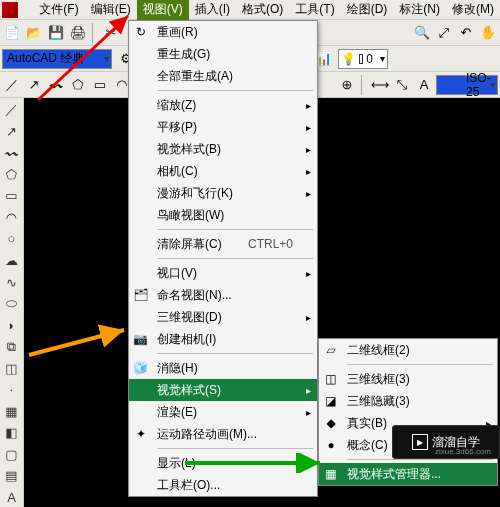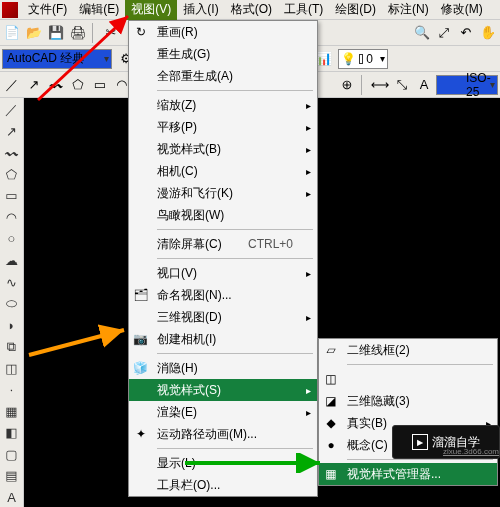--- a/index.html
+++ b/index.html
@@ -1,17 +1,17 @@
 <!DOCTYPE html>
 <html><head>
 <meta charset="utf-8">
 <style>
   * { box-sizing: border-box; margin: 0; padding: 0; font-family: "Microsoft YaHei", SimSun, sans-serif; }
   body { width: 500px; height: 507px; background: #eceae5; overflow: hidden; position: relative; font-size: 12px; }
-  .menubar { height: 20px; display: flex; align-items: center; background: #eceae5; border-bottom: 1px solid #ccc; padding-left: 22px; }
+  .menubar { height: 20px; display: flex; align-items: center; background: #eceae5; border-bottom: 1px solid #ccc; padding-left: 22px; justify-content: flex-end; }
   .menubar .logo { position: absolute; left: 2px; top: 2px; width: 16px; height: 16px; background: linear-gradient(135deg,#c00,#800); }
   .menubar span { padding: 2px 6px; cursor: default; }
   .menubar span.active { background: #4d7c0f; color: #fff; }
   .toolbar1, .toolbar3 { height: 26px; display: flex; align-items: center; gap: 2px; padding: 2px; background: #eceae5; border-bottom: 1px solid #ccc; }
   .tbtn { width: 20px; height: 20px; border: 1px solid transparent; display: flex; align-items: center; justify-content: center; font-size: 13px; }
   .sep { width: 5px; height: 20px; border-left: 1px solid #aaa; margin: 0 2px; }
   .toolbar2 { height: 26px; display: flex; align-items: center; padding: 2px; gap: 4px; background: #eceae5; border-bottom: 1px solid #ccc; }
   .combo { background: #1d4ed8; border: 1px solid #888; height: 20px; padding: 0 14px 0 4px; font-size: 12px; display: inline-flex; align-items: center; position: relative; }
   .combo::after { content: "▾"; position: absolute; right: 2px; font-size: 10px; color: #333; }
   .canvas-area { position: absolute; left: 0; top: 98px; right: 0; bottom: 0; background: #000; }
@@ -22,21 +22,21 @@
   .menu-item.sel { background: #15803d; color: #fff; }
   .menu-item .shortcut { margin-left: auto; padding-left: 20px; color: #555; }
   .menu-item .arrow { position: absolute; right: 6px; font-size: 10px; }
   .menu .msep { height: 1px; background: #bbb; margin: 3px 4px 3px 28px; }
   .menu .micon { position: absolute; left: 4px; width: 16px; height: 16px; display: flex; align-items: center; justify-content: center; font-size: 12px; }
   .main-menu { left: 128px; top: 20px; width: 190px; }
   .sub-menu { left: 318px; top: 338px; width: 180px; }
   .red-arrow-svg, .orange-arrow-svg, .green-arrow-svg { position: absolute; pointer-events: none; z-index: 20; }
   .watermark { position: absolute; right: 0; bottom: 48px; width: 108px; height: 34px; background: #111; border: 1px solid #333; color: #fff; display: flex; align-items: center; justify-content: center; gap: 4px; font-size: 12px; z-index: 30; border-radius: 3px; }
   .watermark .play { width: 16px; height: 16px; border: 1px solid #fff; display: flex; align-items: center; justify-content: center; font-size: 8px; }
-  .watermark .url { position: absolute; bottom: 2px; right: 0; font-size: 8px; color: #888; text-decoration: underline; }
+  .watermark .url { position: absolute; bottom: 2px; right: 8px; font-size: 8px; color: #888; }
   .layerctl { display: inline-flex; align-items: center; border: 1px solid #888; background: #fff; height: 20px; padding: 0 14px 0 2px; position: relative; }
   .layerctl::after { content: "▾"; position: absolute; right: 2px; font-size: 10px; }
   .dimcombo { margin-left: auto; padding-left: 29px; }
 </style>
 </head>
 <body>
 
 <div class="menubar">
   <div class="logo"></div>
   <span>文件(F)</span>
@@ -201,20 +201,21 @@
   </div>
 
 <div class="menu sub-menu" id="sub-menu">
     <div class="menu-item">
       <span class="micon">▱</span>
       <span>二维线框(2)</span>
     </div>
     <div class="msep"></div>
     <div class="menu-item">
       <span class="micon">◫</span>
+      <span>三维线框(3)</span>
     </div>
     <div class="menu-item">
       <span class="micon">◪</span>
       <span>三维隐藏(3)</span>
     </div>
     <div class="menu-item">
       <span class="micon">◆</span>
       <span>真实(B)</span>
       <span class="arrow">▸</span>
     </div>

